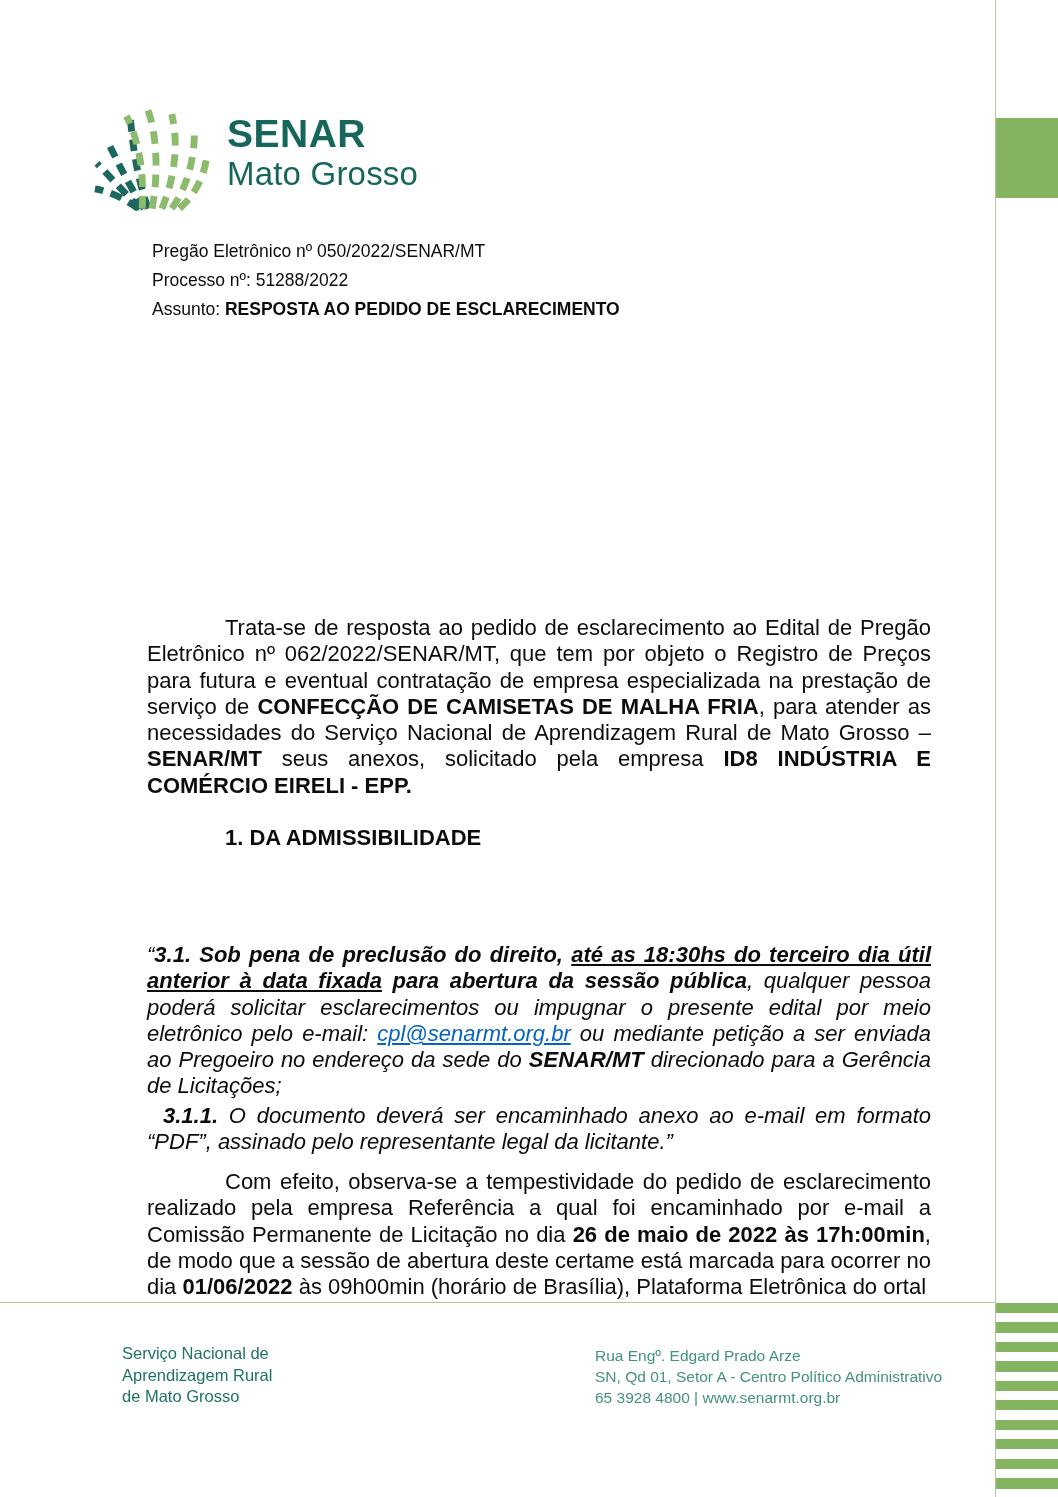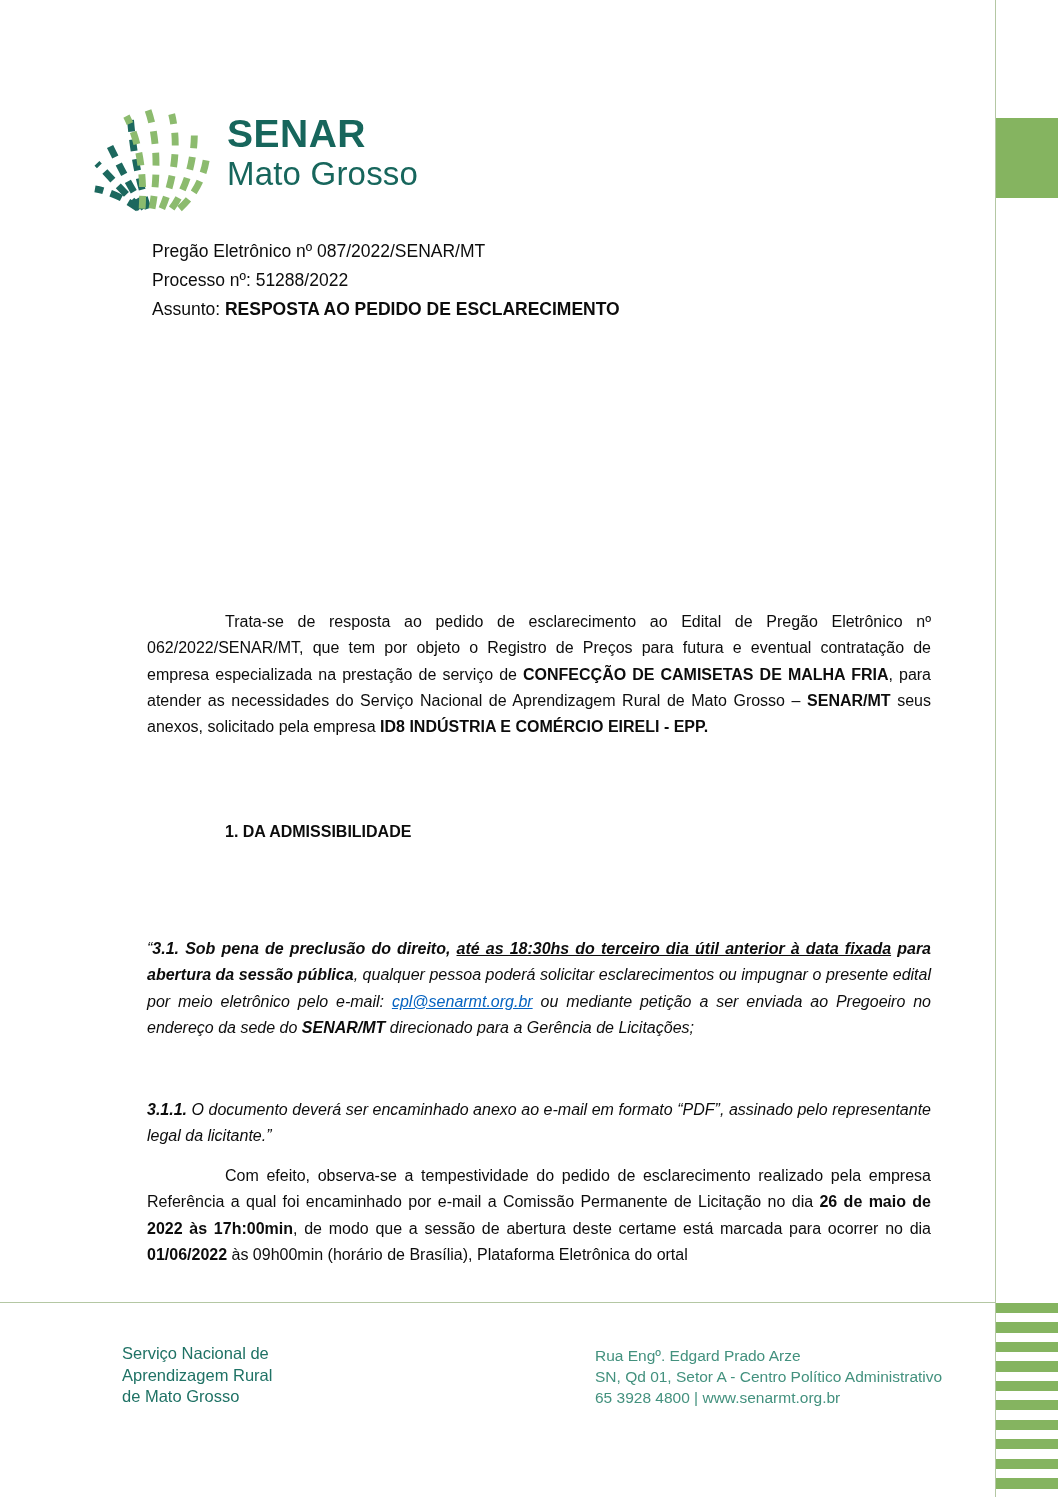--- a/index.html
+++ b/index.html
@@ -23,21 +23,21 @@
   
   .logo{position:absolute;left:93px;top:98px;display:flex;align-items:flex-start;gap:16px;}
   .logo-mark{width:118px;height:114px;flex:0 0 auto;}
   .logo-text{padding-top:16px;line-height:1;}
   .logo-name{font-size:39px;font-weight:700;color:#17665c;letter-spacing:0.5px;}
   .logo-sub{font-size:33px;font-weight:400;color:#17665c;margin-top:4px;letter-spacing:0.2px;}
   
   .doc-header{position:absolute;left:152px;top:237px;font-size:17.5px;line-height:29px;}
   .doc-header b{font-weight:700;}
   
-  .para{position:absolute;left:147px;width:784px;font-size:16px;line-height:26.3px;text-align:justify;}
+  .para{position:absolute;left:147px;width:784px;font-size:22px;line-height:26.3px;text-align:justify;}
   .indent{text-indent:78px;}
   #p1{top:593px;}
   #h1{top:803px;text-align:left;font-weight:700;}
   #p2{top:852px;}
   #quote{top:920px;}
   #p311{top:1081px;}
   #p3{top:1147px;}
   
   .footer-org{position:absolute;left:122px;top:1343px;font-size:16.5px;line-height:21.5px;font-weight:400;color:#1f7265;}
   .footer-address{position:absolute;left:595px;top:1345px;font-size:15.5px;line-height:21px;color:#43917e;}
@@ -71,33 +71,33 @@
         </g>
       </g>
     </svg>
     <div class="logo-text">
       <div class="logo-name">SENAR</div>
       <div class="logo-sub">Mato Grosso</div>
     </div>
   </div>
 
   <div class="doc-header">
-    <div>Pregão Eletrônico nº 087/2022/SENAR/MT</div>
+    <div>Pregão Eletrônico nº 050/2022/SENAR/MT</div>
     <div>Processo nº: 51288/2022</div>
     <div><span>Assunto: </span><b>RESPOSTA AO PEDIDO DE ESCLARECIMENTO</b></div>
   </div>
 
   <p id="p1" class="para indent"><span>Trata-se de resposta ao pedido de esclarecimento ao Edital de Pregão Eletrônico nº 062/2022/SENAR/MT, que tem por objeto o Registro de Preços para futura e eventual contratação de empresa especializada na prestação de serviço de </span><span style="font-weight: 700;">CONFECÇÃO DE CAMISETAS DE MALHA FRIA</span><span>, para atender as necessidades do Serviço Nacional de Aprendizagem Rural de Mato Grosso – </span><span style="font-weight: 700;">SENAR/MT</span><span> seus anexos, solicitado pela empresa </span><span style="font-weight: 700;">ID8 INDÚSTRIA E COMÉRCIO EIRELI - EPP.</span></p>
 
   <p id="h1" class="para indent">1. DA ADMISSIBILIDADE</p>
 
 
   <p id="quote" class="para"><span style="font-style: italic;">“</span><span style="font-weight: 700; font-style: italic;">3.1. Sob pena de preclusão do direito, </span><span style="font-weight: 700; font-style: italic; text-decoration: underline;">até as 18:30hs do terceiro dia útil anterior à data fixada</span><span style="font-weight: 700; font-style: italic;"> para abertura da sessão pública</span><span style="font-style: italic;">, qualquer pessoa poderá solicitar esclarecimentos ou impugnar o presente edital por meio eletrônico pelo e-mail: </span><a href="#" style="font-style: italic; color: rgb(5, 99, 193); text-decoration: underline;">cpl@senarmt.org.br</a><span style="font-style: italic;">  ou mediante petição a ser enviada ao Pregoeiro no endereço da sede do </span><span style="font-weight: 700; font-style: italic;">SENAR/MT</span><span style="font-style: italic;"> direcionado para a Gerência de Licitações;</span></p>
 
-  <p id="p311" class="para"><span style="font-weight: 700; font-style: italic;">3.1.1.</span><span style="font-style: italic;"> O documento deverá ser encaminhado anexo ao e-mail em formato “PDF”, assinado pelo representante legal da licitante.”</span></p>
+  <p id="p311" class="para"><span style="font-weight: 700; font-style: italic; margin-left: 16px;">3.1.1.</span><span style="font-style: italic;"> O documento deverá ser encaminhado anexo ao e-mail em formato “PDF”, assinado pelo representante legal da licitante.”</span></p>
 
   <p id="p3" class="para indent"><span>Com efeito, observa-se a tempestividade do pedido de esclarecimento realizado pela empresa Referência a qual foi encaminhado por e-mail a Comissão Permanente de Licitação no dia </span><span style="font-weight: 700;">26 de maio de 2022 às 17h:00min</span><span>, de modo que a sessão de abertura deste certame está marcada para ocorrer no dia </span><span style="font-weight: 700;">01/06/2022</span><span> às 09h00min (horário de Brasília), Plataforma Eletrônica do ortal</span></p>
 
   <div class="footer-org">
     <div>Serviço Nacional de</div>
     <div>Aprendizagem Rural</div>
     <div>de Mato Grosso</div>
   </div>
   <div class="footer-address">
     <div>Rua Engº. Edgard Prado Arze</div>

